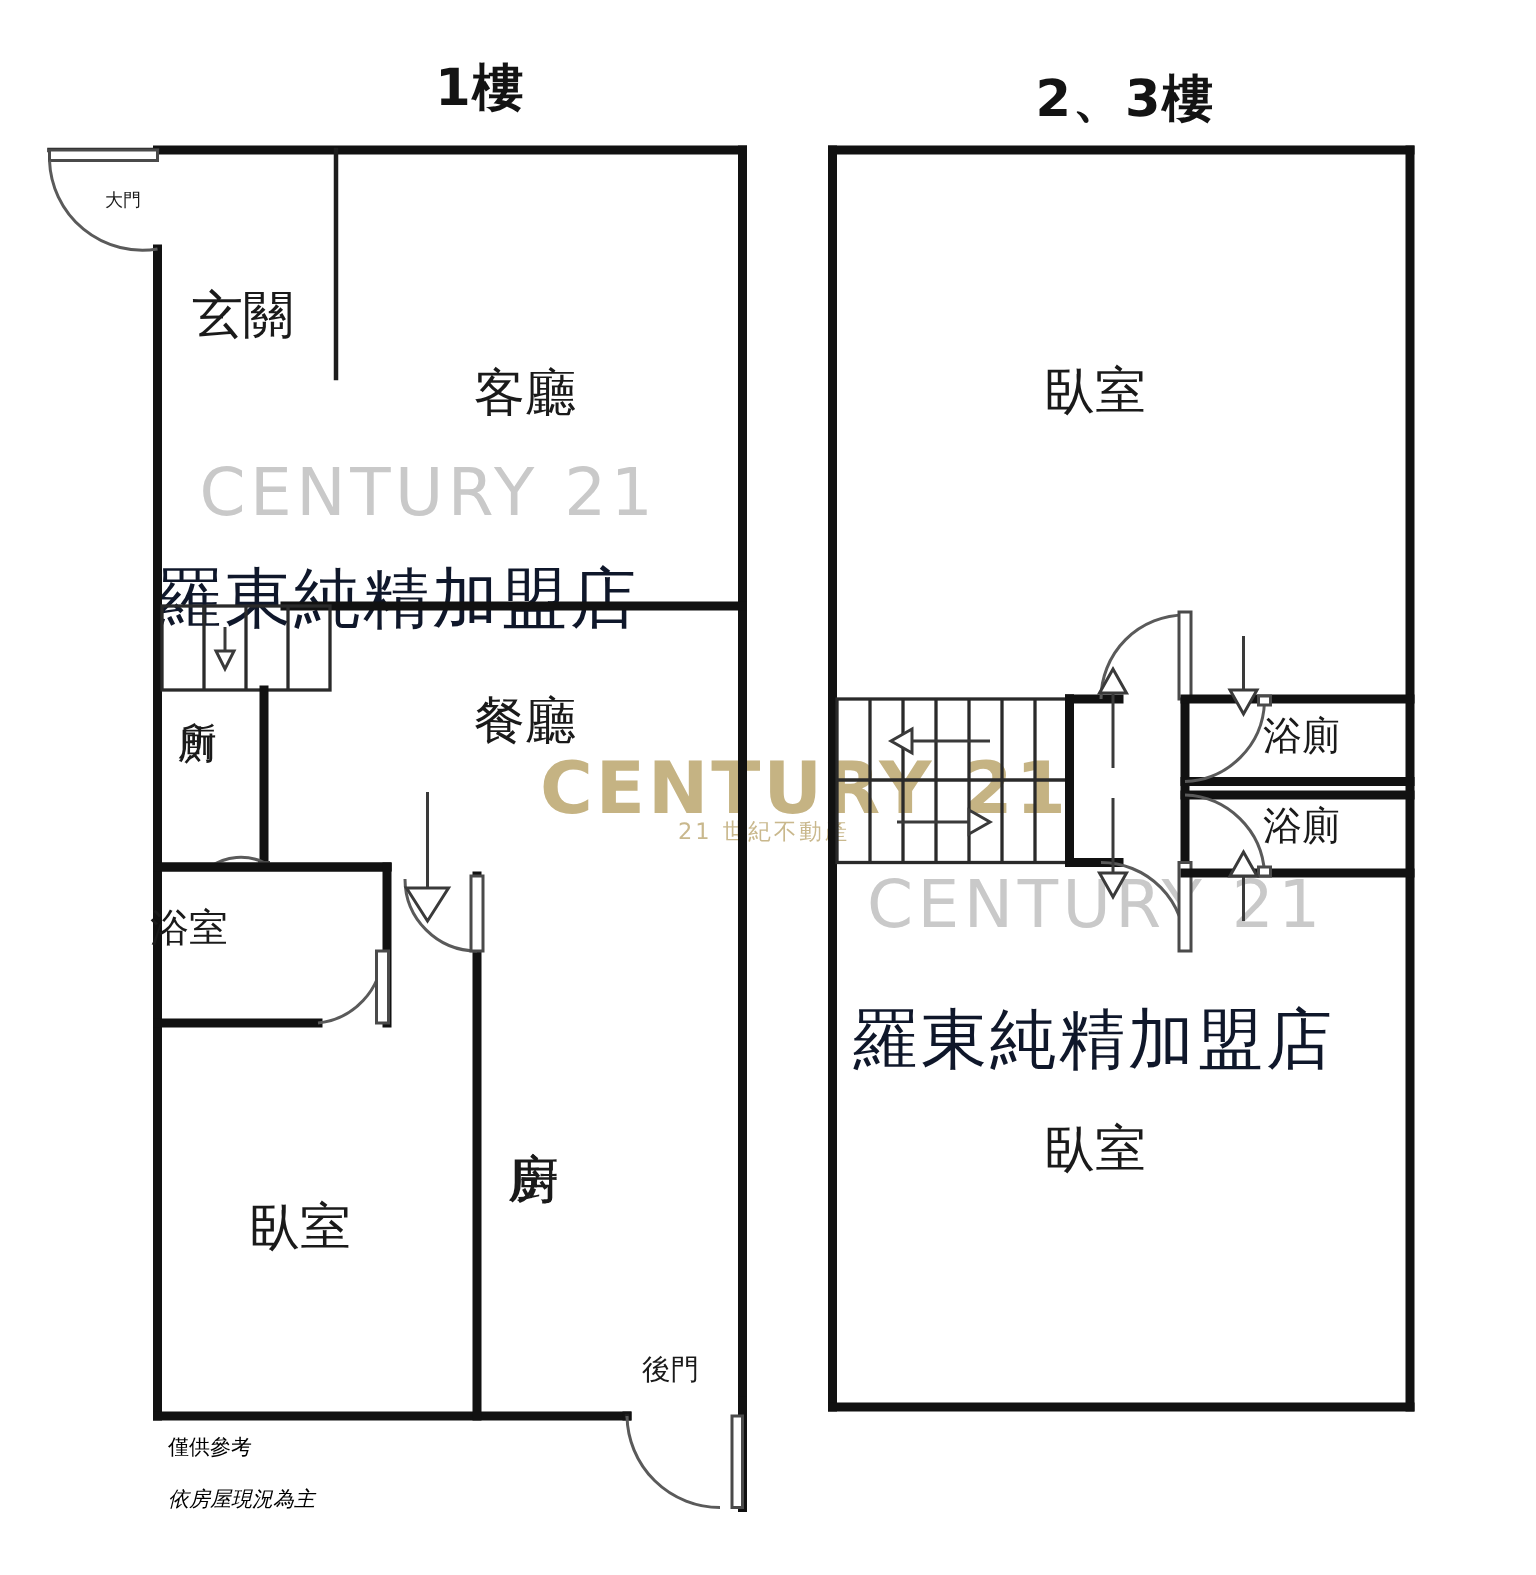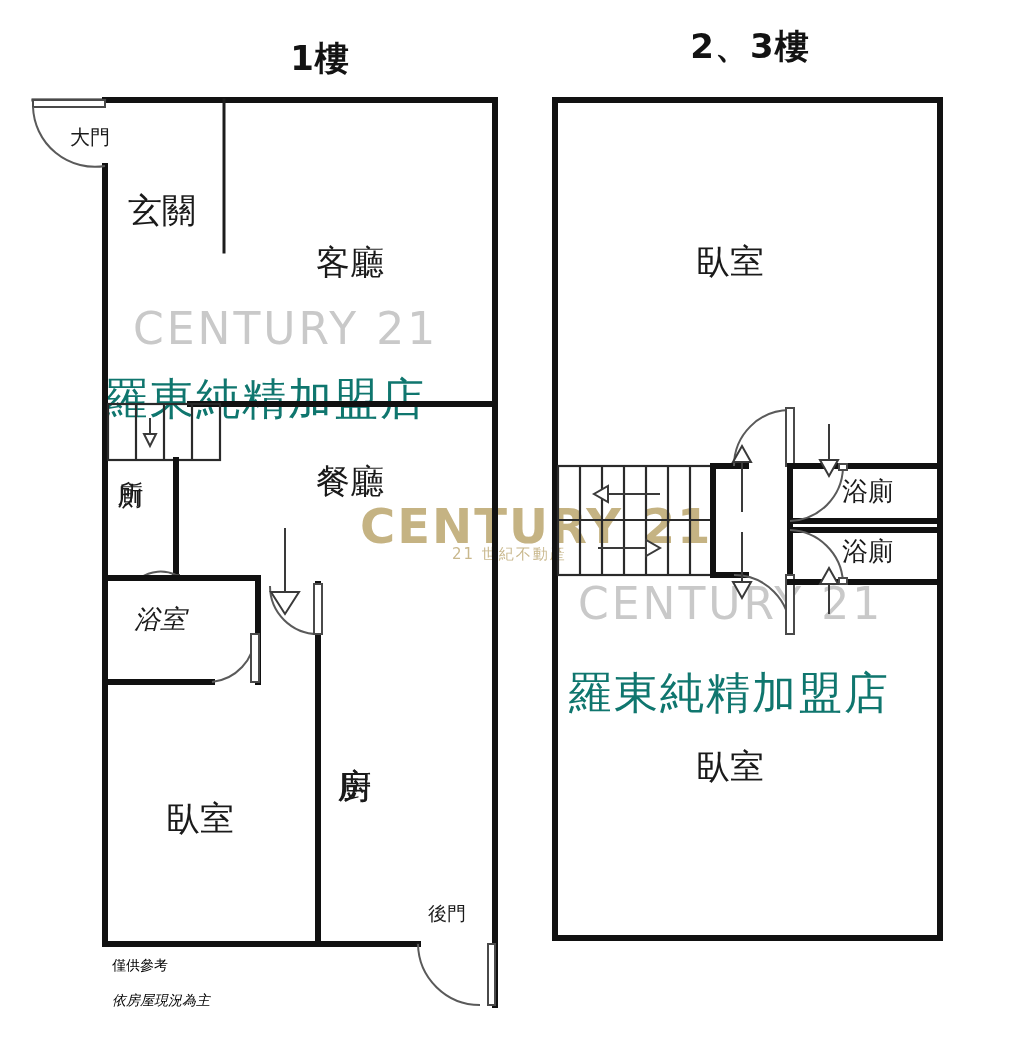--- a/index.html
+++ b/index.html
@@ -26,58 +26,58 @@
   .floor-title {
     position: absolute;
     font-weight: bold;
     font-size: 34px;
     color: #131313;
     letter-spacing: 1px;
     white-space: nowrap;
     text-align: center;
   }
   #title-floor1 { left: 140px; top: 36px; width: 360px; }
-  #title-floor23 { left: 560px; top: 24px; width: 380px; }
+  #title-floor23 { left: 560px; top: 43px; width: 380px; }
 
   svg.plan-svg {
     position: absolute;
     left: 0; top: 0;
     width: 1024px;
     height: 1050px;
     pointer-events: none;
   }
 
   .room-label {
     position: absolute;
     color: #1a1a1a;
     font-weight: 500;
     white-space: nowrap;
     text-align: center;
     line-height: 1.08;
   }
   .lbl-lg { font-size: 34px; }
   .lbl-md { font-size: 26px; }
   .lbl-sm { font-size: 19px; }
-  .lbl-xs { font-size: 20px; }
+  .lbl-xs { font-size: 12px; }
 
   .vert { writing-mode: vertical-rl; text-orientation: upright; line-height: 1.0; }
 
   .wm {
     position: absolute;
     white-space: nowrap;
     font-weight: 500;
     pointer-events: none;
   }
   .wm-gray-en {
     color: #c9c9c9;
     font-size: 44px;
     letter-spacing: 3px;
   }
   .wm-gray-cn {
-    color: #0f766e;
+    color: #0f172a;
     font-size: 44px;
     letter-spacing: 2px;
   }
   .wm-gold-en {
     color: #c5b383;
     font-size: 48px;
     font-weight: bold;
     letter-spacing: 2px;
   }
   .wm-gold-cn {
@@ -280,21 +280,21 @@
   </svg>
 
   <div class="room-label lbl-lg" style="left:128px; top:192px;">玄關</div>
 
   <div class="room-label lbl-lg" style="left:316px; top:200px;margin-top:44px;">客廳</div>
 
   <div class="room-label lbl-md vert" style="left:118px; top:460px;">廁所</div>
 
   <div class="room-label lbl-lg" style="left:316px; top:463px;">餐廳</div>
 
-  <div class="room-label lbl-md" style="left:134px; top:605px;font-style:italic;">浴室</div>
+  <div class="room-label lbl-md" style="left:100px; top:605px;">浴室</div>
 
   <div class="room-label lbl-lg" style="left:166px; top:800px;">臥室</div>
 
   <div class="room-label lbl-lg vert" style="left:338px; top:740px;">廚房</div>
 
   <div class="room-label lbl-xs" style="left:70px; top:127px;">大門</div>
   <div class="room-label lbl-sm" style="left:428px; top:903px;">後門</div>
 
   <div class="room-label lbl-lg" style="left:696px; top:243px;">臥室</div>
 

